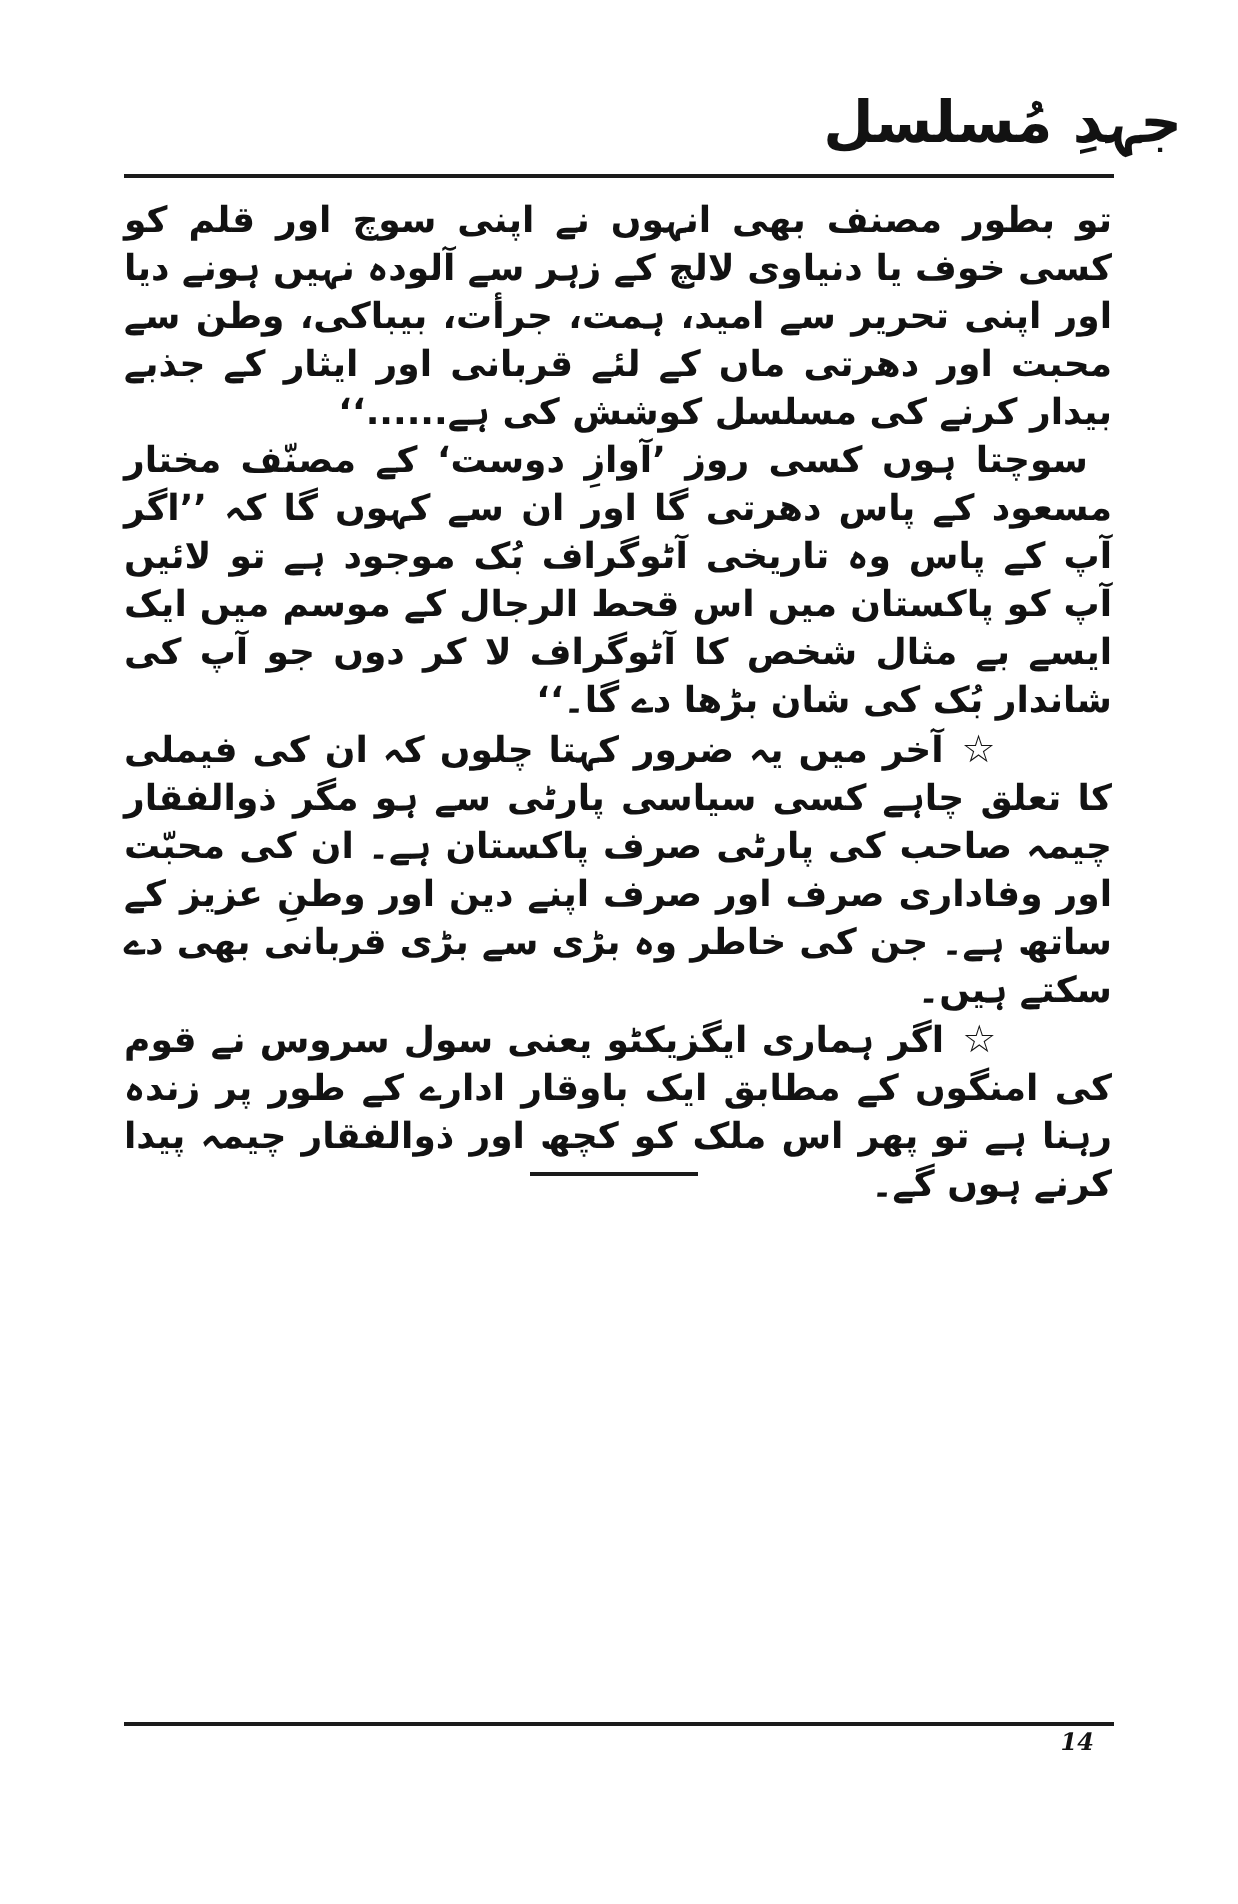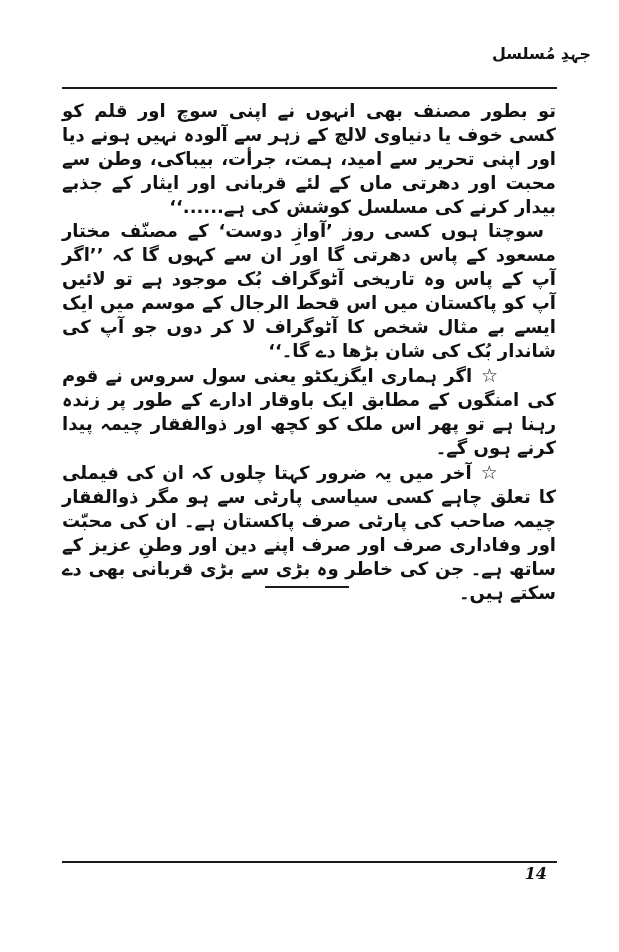--- a/index.html
+++ b/index.html
@@ -14,21 +14,21 @@
     height: 952px;
     background: var(--paper-color, #ffffff);
     color: var(--text-color, #121212);
     overflow: hidden;
   }
   .header-title {
     position: absolute;
     top: 44px;
     right: 28px;
     direction: rtl;
-    font-size: 16px;
+    font-size: 29px;
     font-weight: bold;
     letter-spacing: 0.5px;
     white-space: nowrap;
   }
   .rule {
     position: absolute;
     height: 2px;
     background: var(--rule-color, #1b1b1b);
   }
   .header-rule { top: 87px;  left: 62px;  width: 495px; }
@@ -53,42 +53,42 @@
     font-weight: normal;
     margin-left: 9px; 
   }
   .page-number {
     position: absolute;
     top: 864px;
     right: 72px;
     font-family: "DejaVu Serif", serif;
     font-style: italic;
     font-weight: bold;
-    font-size: 16px;
+    font-size: 12px;
     direction: ltr;
   }
 </style>
 </head>
 <body>
 
 <div class="page">
 
   <div class="header-title">جہدِ مُسلسل</div>
 
   <div class="rule header-rule"></div>
 
   <div class="body-text">
 
     <p class="para">تو بطور مصنف بھی انہوں نے اپنی سوچ اور قلم کو کسی خوف یا دنیاوی لالچ کے زہر سے آلودہ نہیں ہونے دیا اور اپنی تحریر سے امید، ہمت، جرأت، بیباکی، وطن سے محبت اور دھرتی ماں کے لئے قربانی اور ایثار کے جذبے بیدار کرنے کی مسلسل کوشش کی ہے......‘‘</p>
 
     <p class="para para-indent-sm">سوچتا ہوں کسی روز ’آوازِ دوست‘ کے مصنّف مختار مسعود کے پاس دھرتی گا اور ان سے کہوں گا کہ ’’اگر آپ کے پاس وہ تاریخی آٹوگراف بُک موجود ہے تو لائیں آپ کو پاکستان میں اس قحط الرجال کے موسم میں ایک ایسے بے مثال شخص کا آٹوگراف لا کر دوں جو آپ کی شاندار بُک کی شان بڑھا دے گا۔‘‘</p>
 
+    <p class="para para-star"><span class="star">☆</span><span>آخر میں یہ ضرور کہتا چلوں کہ ان کی فیملی کا تعلق چاہے کسی سیاسی پارٹی سے ہو مگر ذوالفقار چیمہ صاحب کی پارٹی صرف پاکستان ہے۔ ان کی محبّت اور وفاداری صرف اور صرف اپنے دین اور وطنِ عزیز کے ساتھ ہے۔ جن کی خاطر وہ بڑی سے بڑی قربانی بھی دے سکتے ہیں۔</span></p>
+
     <p class="para para-star"><span class="star">☆</span><span>اگر ہماری ایگزیکٹو یعنی سول سروس نے قوم کی امنگوں کے مطابق ایک باوقار ادارے کے طور پر زندہ رہنا ہے تو پھر اس ملک کو کچھ اور ذوالفقار چیمہ پیدا کرنے ہوں گے۔</span></p>
-
-    <p class="para para-star"><span class="star">☆</span><span>آخر میں یہ ضرور کہتا چلوں کہ ان کی فیملی کا تعلق چاہے کسی سیاسی پارٹی سے ہو مگر ذوالفقار چیمہ صاحب کی پارٹی صرف پاکستان ہے۔ ان کی محبّت اور وفاداری صرف اور صرف اپنے دین اور وطنِ عزیز کے ساتھ ہے۔ جن کی خاطر وہ بڑی سے بڑی قربانی بھی دے سکتے ہیں۔</span></p>
 
   </div>
 
   <div class="rule mid-separator"></div>
 
   <div class="rule footer-rule"></div>
 
   <div class="page-number">14</div>
 
 </div>

